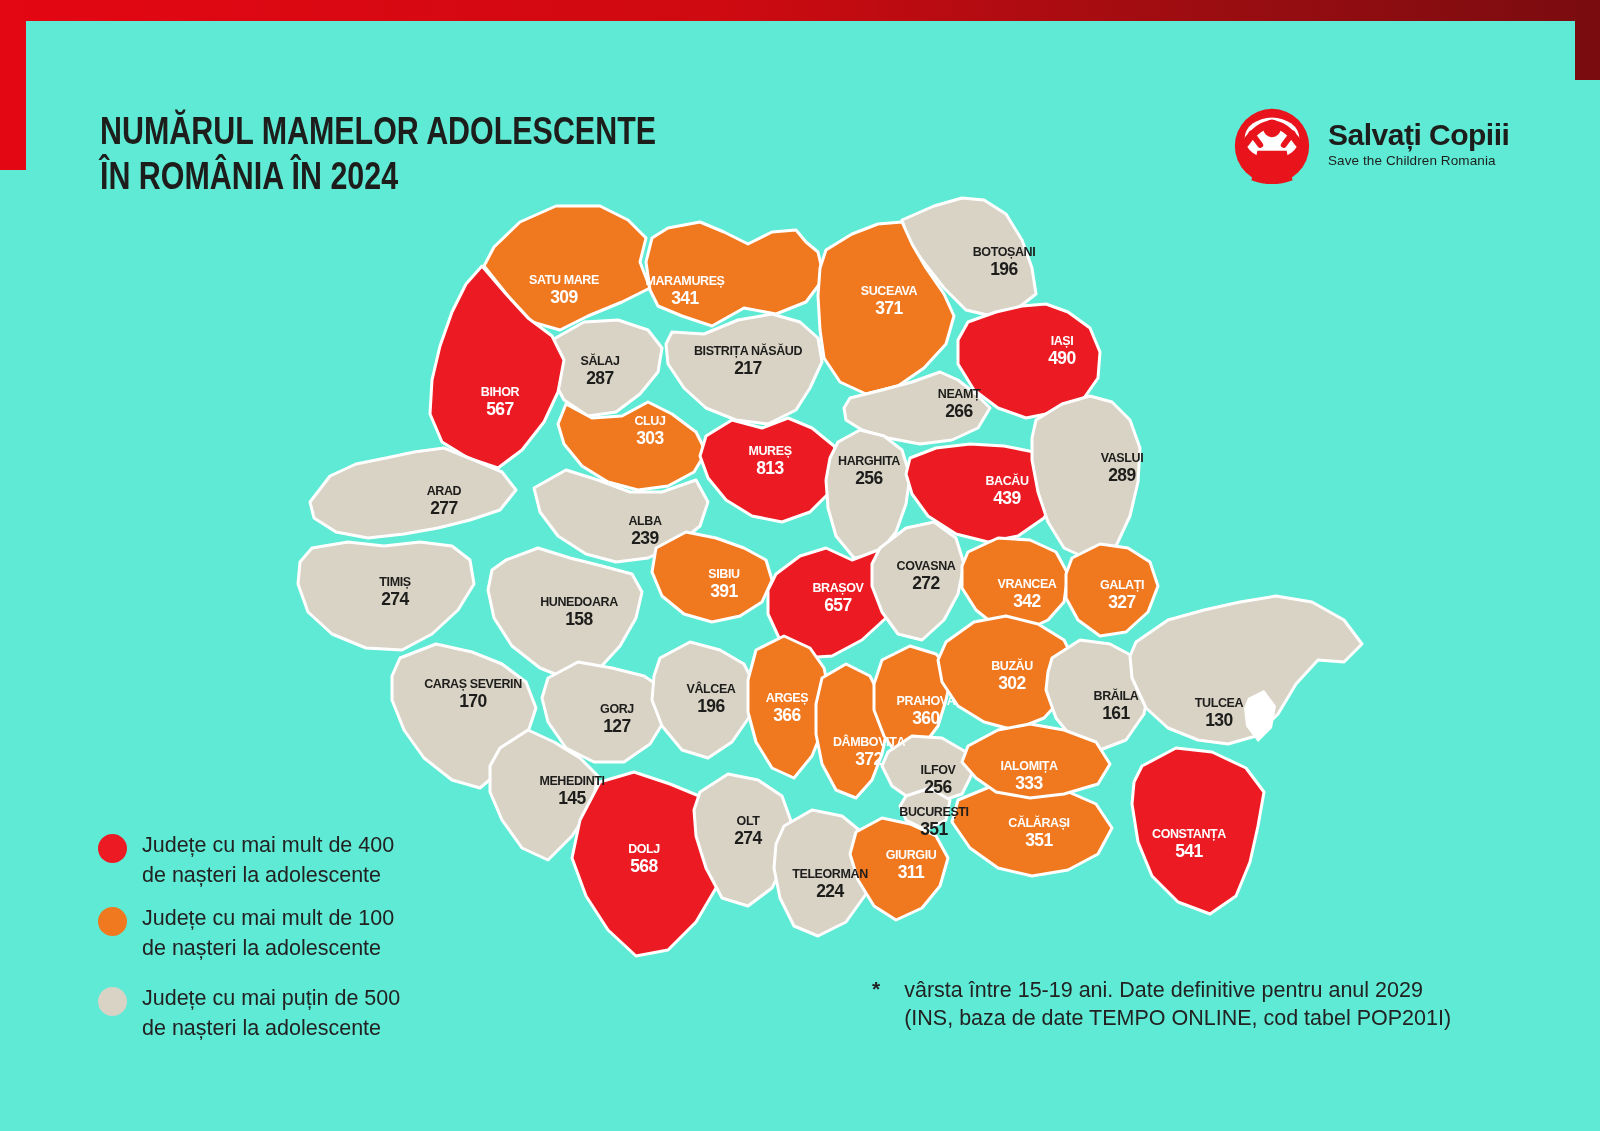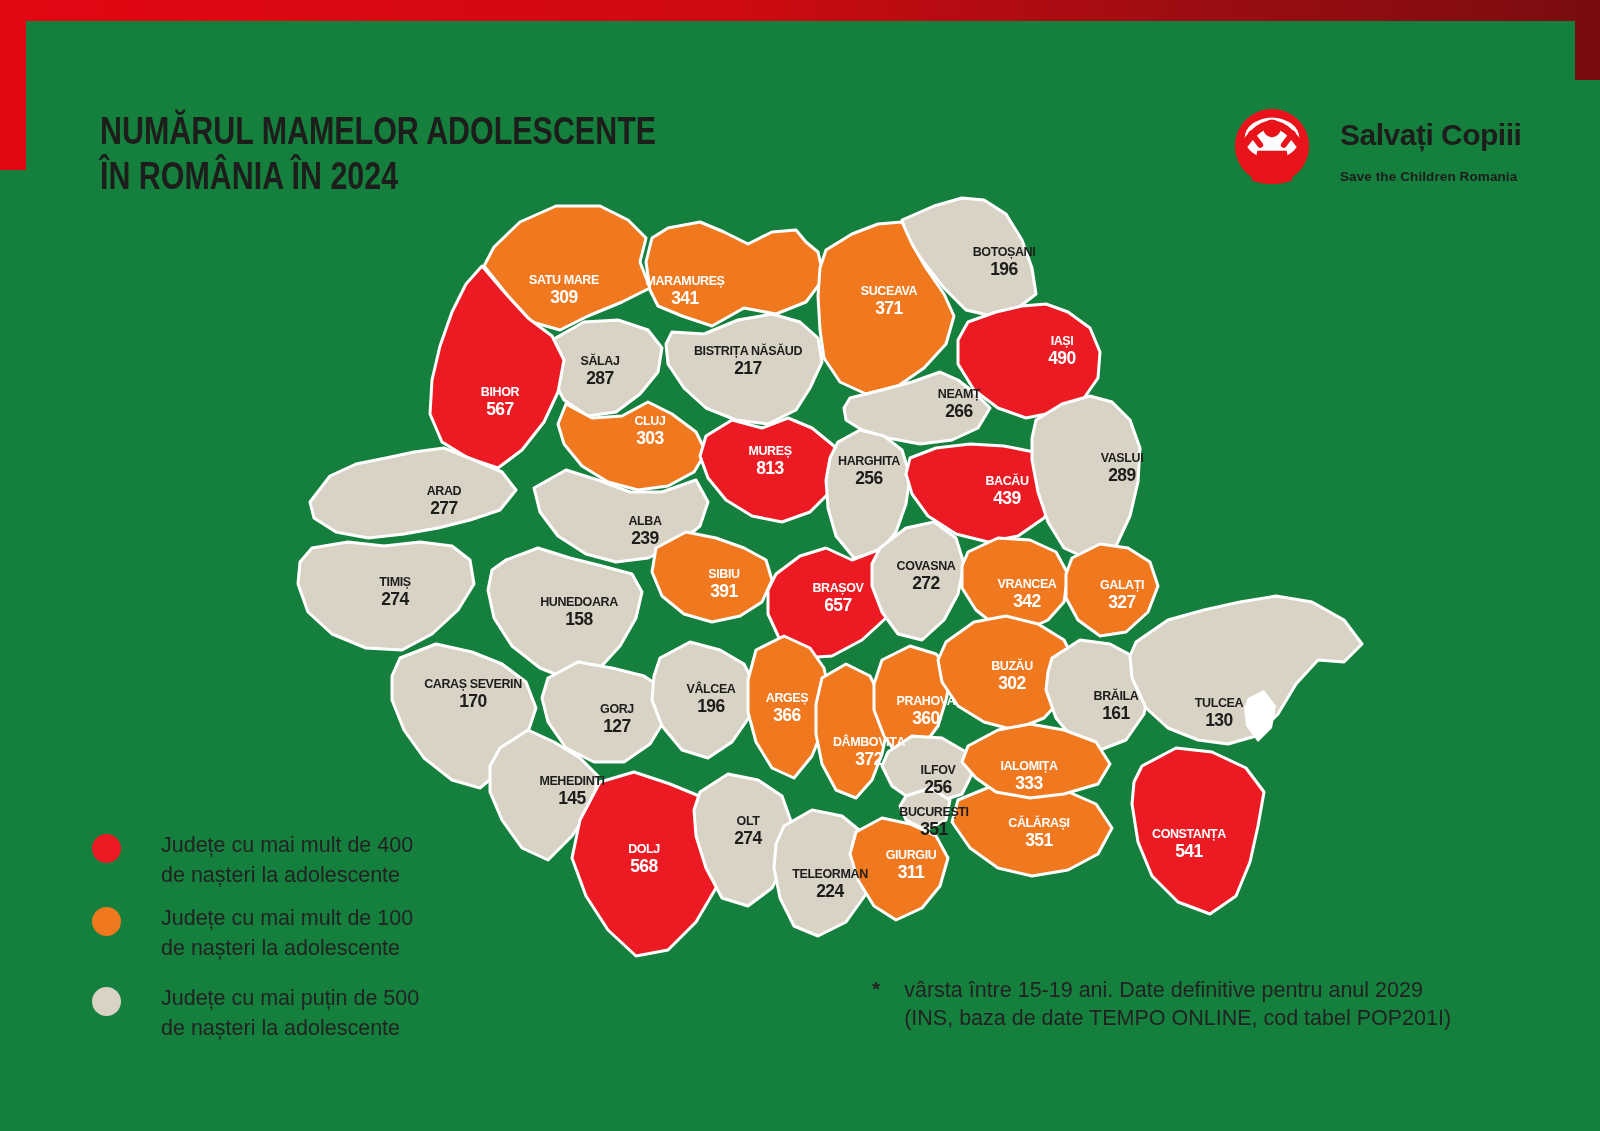--- a/index.html
+++ b/index.html
@@ -1,40 +1,40 @@
 <!DOCTYPE html>
 <html><head>
 <meta charset="utf-8">
 <style>
   html,body{margin:0;padding:0;background:#fff;}
-  .page{position:relative;width:1600px;height:1131px;background:#15803d;overflow:hidden;
+  .page{position:relative;width:1600px;height:1131px;background:#5eead4;overflow:hidden;
         font-family:"Liberation Sans",sans-serif;}
   
   .top-bar{position:absolute;left:0;top:0;width:1600px;height:21px;
            background:linear-gradient(90deg,#e30613 0%,#cf0a11 45%,#9c0d11 75%,#7a0c0f 100%);}
   .left-bar{position:absolute;left:0;top:0;width:26px;height:170px;background:#e30613;}
   .right-bar{position:absolute;right:0;top:0;width:25px;height:80px;background:#7a0c0f;}
   
   .title{position:absolute;left:100px;top:108px;color:#1d1d1b;}
   .t-line{font-size:39px;font-weight:700;line-height:45px;letter-spacing:0px;
           transform:scaleX(0.78);transform-origin:0 0;white-space:nowrap;}
   
-  .logo{position:absolute;left:1228px;top:100px;display:flex;align-items:flex-start;gap:24px;}
+  .logo{position:absolute;left:1228px;top:100px;display:flex;align-items:flex-start;gap:12px;}
   .logo-text{padding-top:20px;color:#1d1d1b;}
   .logo-name{font-size:30px;font-weight:700;letter-spacing:-0.5px;line-height:30px;}
-  .logo-sub{font-size:13.5px;font-weight:700;letter-spacing:0.1px;margin-top:19px;}
+  .logo-sub{font-size:13.5px;font-weight:400;letter-spacing:0.1px;margin-top:3px;}
   
   .map-svg{position:absolute;left:0;top:0;width:1600px;height:1131px;}
   .county{stroke:#ffffff;stroke-width:3;stroke-linejoin:round;}
   .county-name{font-family:"Liberation Sans",sans-serif;font-weight:700;font-size:12.5px;
                letter-spacing:-0.4px;text-anchor:middle;}
   .county-value{font-family:"Liberation Sans",sans-serif;font-weight:700;font-size:17.5px;
                 letter-spacing:-0.5px;text-anchor:middle;}
   
-  .legend-item{position:absolute;left:92px;display:flex;gap:40px;}
+  .legend-item{position:absolute;left:98px;display:flex;gap:15px;}
   .legend-swatch{width:29px;height:29px;border-radius:50%;flex:0 0 29px;margin-top:4px;}
   .legend-text{font-size:21.5px;line-height:30px;color:#222222;}
   
   .footnote{position:absolute;left:872px;top:976px;width:600px;display:flex;gap:24px;}
   .fn-star{font-size:21px;font-weight:700;color:#222222;padding-top:1px;}
   .fn-lines{font-size:21.5px;line-height:28px;color:#222222;}
 </style>
 </head>
 <body>
 

